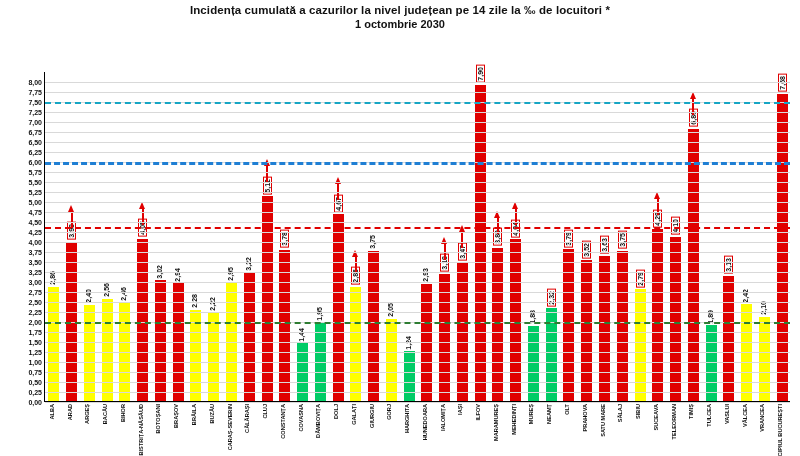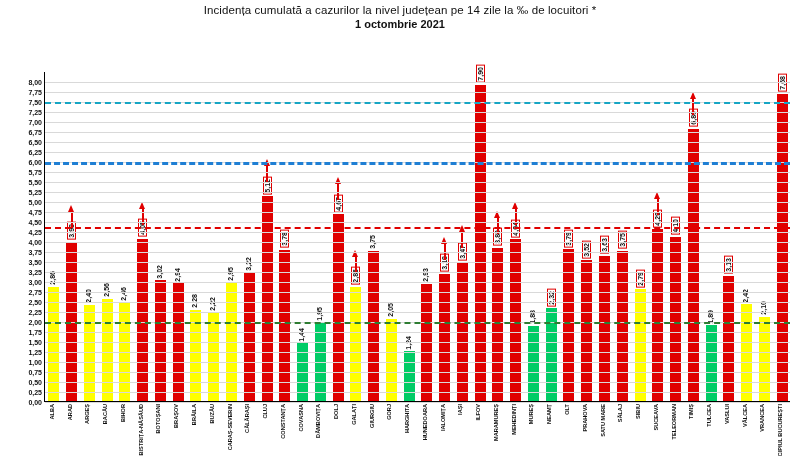--- a/index.html
+++ b/index.html
@@ -1,21 +1,21 @@
 <!DOCTYPE html>
 <html><head>
 <meta charset="utf-8">
 <style>
   html,body{margin:0;padding:0;}
   body{width:800px;height:456px;background:#ffffff;font-family:"Liberation Sans",sans-serif;overflow:hidden;}
   #root{position:relative;width:800px;height:456px;}
 
   .title{
     position:absolute;left:0;top:4px;width:800px;text-align:center;
-    font-size:11.5px;font-weight:normal;color:#111;letter-spacing:.1px;
+    font-size:11.5px;font-weight:bold;color:#111;letter-spacing:.1px;
   }
   .date{
     position:absolute;left:0;top:18px;width:800px;text-align:center;
     font-size:11px;font-weight:bold;color:#111;
   }
   .media-box{
     position:absolute;left:452px;top:32px;width:340px;height:16px;
     border:2px solid #e00000;background:#ffffff;box-sizing:border-box;
     display:flex;align-items:center;padding-left:5px;font-size:7.5px;
   }
@@ -75,21 +75,21 @@
     writing-mode:vertical-rl;transform:rotate(180deg);
     white-space:nowrap;line-height:1;
   }
 </style>
 </head>
 <body>
 
 <div id="root">
 
   <div class="title">Incidența cumulată a cazurilor la nivel județean pe 14 zile la ‰ de locuitori *</div>
-  <div class="date">1 octombrie 2021</div>
+  <div class="date">1 octombrie 2030</div>
 
 
   <div id="plot">
     <div class="bars" id="bars">
         <div class="col" style="left: 3.37476px; width: 11.0124px; height: 114.4px;">
           <div class="bar yellow" style="height: 114.4px;"></div>
         </div>
         <div class="vlabel" style="left: 4.38095px; bottom: 116.4px;">2,86</div>
         <div class="col" style="left: 21.1367px; width: 11.0124px; height: 159.2px;">
           <div class="bar red" style="height: 159.2px;"></div>

